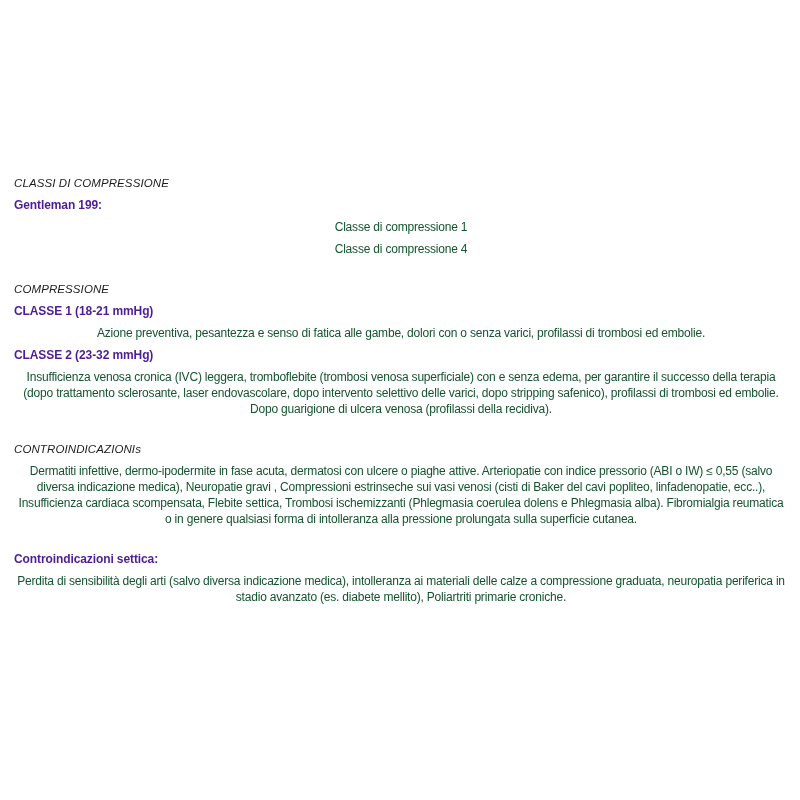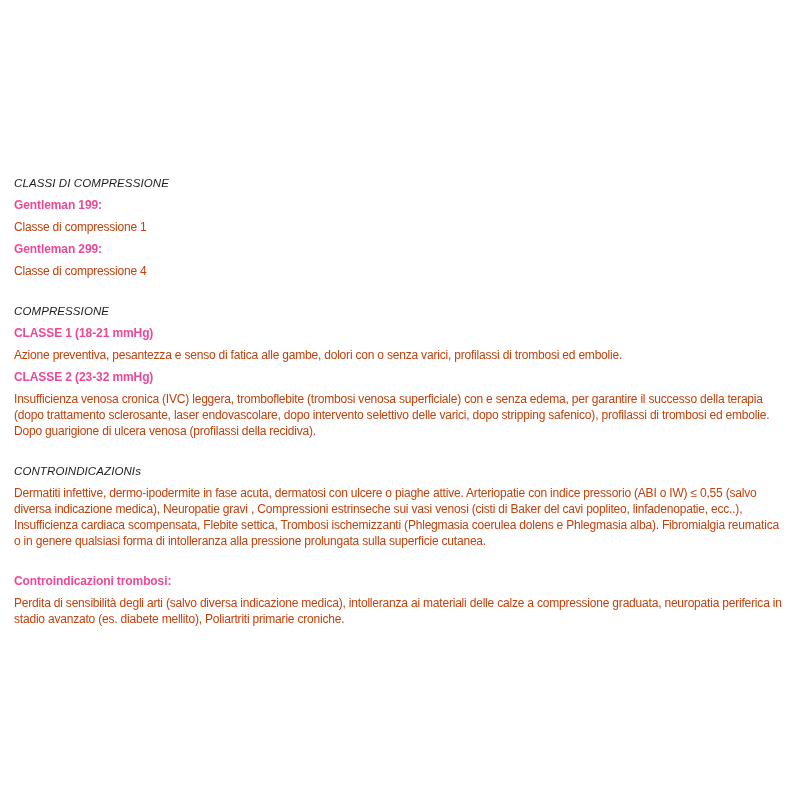--- a/index.html
+++ b/index.html
@@ -29,58 +29,58 @@
     letter-spacing: 0.1px;
     line-height: 16px;
     color: #1c1c1e;
     margin-bottom: 6px;
   }
   .label {
     font-weight: 700;
     font-size: 12px;
     line-height: 16px;
     letter-spacing: -0.1px;
-    color: #ec4899;
+    color: #4c1d95;
     margin: 6px 0;
   }
   .body-text {
     font-weight: 400;
     font-size: 12px;
     line-height: 16px;
     letter-spacing: -0.2px;
-    color: #c2410c;
+    color: #14532d;
     margin: 6px 0;
+    text-align: center;
   }
   .section { margin-bottom: 24px; }
   .section:last-child { margin-bottom: 0; }
   .gap-lg { margin-top: 24px; }
 </style>
 </head>
 <body>
 
 <div class="page">
   <main class="content">
 
     <section class="section">
       <h2 class="sec-title">CLASSI DI COMPRESSIONE</h2>
       <h3 class="label">Gentleman 199:</h3>
       <p class="body-text">Classe di compressione 1</p>
-      <h3 class="label">Gentleman 299:</h3>
       <p class="body-text">Classe di compressione 4</p>
     </section>
 
     <section class="section">
       <h2 class="sec-title">COMPRESSIONE</h2>
       <h3 class="label">CLASSE 1 (18-21 mmHg)</h3>
       <p class="body-text">Azione preventiva, pesantezza e senso di fatica alle gambe, dolori con o senza varici, profilassi di trombosi ed embolie.</p>
       <h3 class="label">CLASSE 2 (23-32 mmHg)</h3>
       <p class="body-text">Insufficienza venosa cronica (IVC) leggera, tromboflebite (trombosi venosa superficiale) con e senza edema, per garantire il successo della terapia (dopo trattamento sclerosante, laser endovascolare, dopo intervento selettivo delle varici, dopo stripping safenico), profilassi di trombosi ed embolie. Dopo guarigione di ulcera venosa (profilassi della recidiva).</p>
     </section>
 
     <section class="section">
       <h2 class="sec-title">CONTROINDICAZIONIs</h2>
       <p class="body-text">Dermatiti infettive, dermo-ipodermite in fase acuta, dermatosi con ulcere o piaghe attive. Arteriopatie con indice pressorio (ABI o IW) ≤ 0,55 (salvo diversa indicazione medica), Neuropatie gravi , Compressioni estrinseche sui vasi venosi (cisti di Baker del cavi popliteo, linfadenopatie, ecc..), Insufficienza cardiaca scompensata, Flebite settica, Trombosi ischemizzanti (Phlegmasia coerulea dolens e Phlegmasia alba). Fibromialgia reumatica o in genere qualsiasi forma di intolleranza alla pressione prolungata sulla superficie cutanea.</p>
-      <h3 class="label gap-lg">Controindicazioni trombosi:</h3>
+      <h3 class="label gap-lg">Controindicazioni settica:</h3>
       <p class="body-text">Perdita di sensibilità degli arti (salvo diversa indicazione medica), intolleranza ai materiali delle calze a compressione graduata, neuropatia periferica in stadio avanzato (es. diabete mellito), Poliartriti primarie croniche.</p>
     </section>
 
   </main>
 </div>
 
 </body></html>

